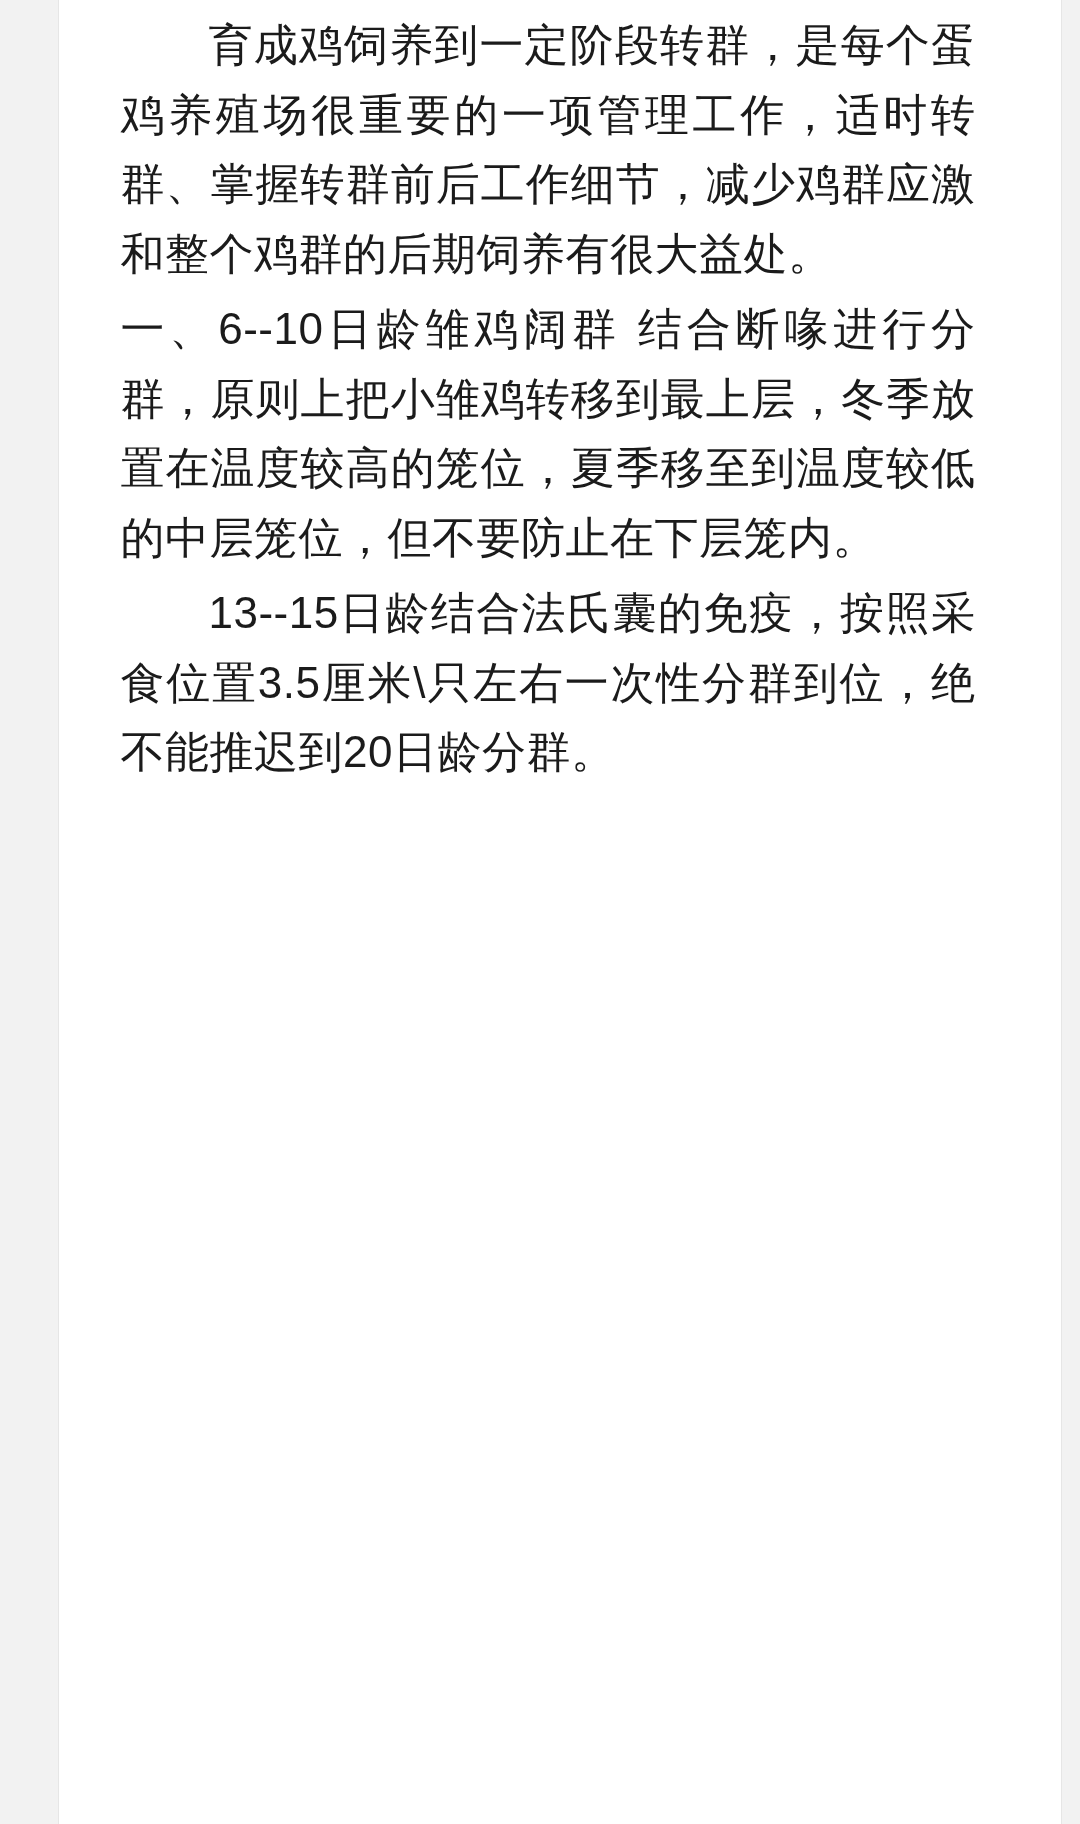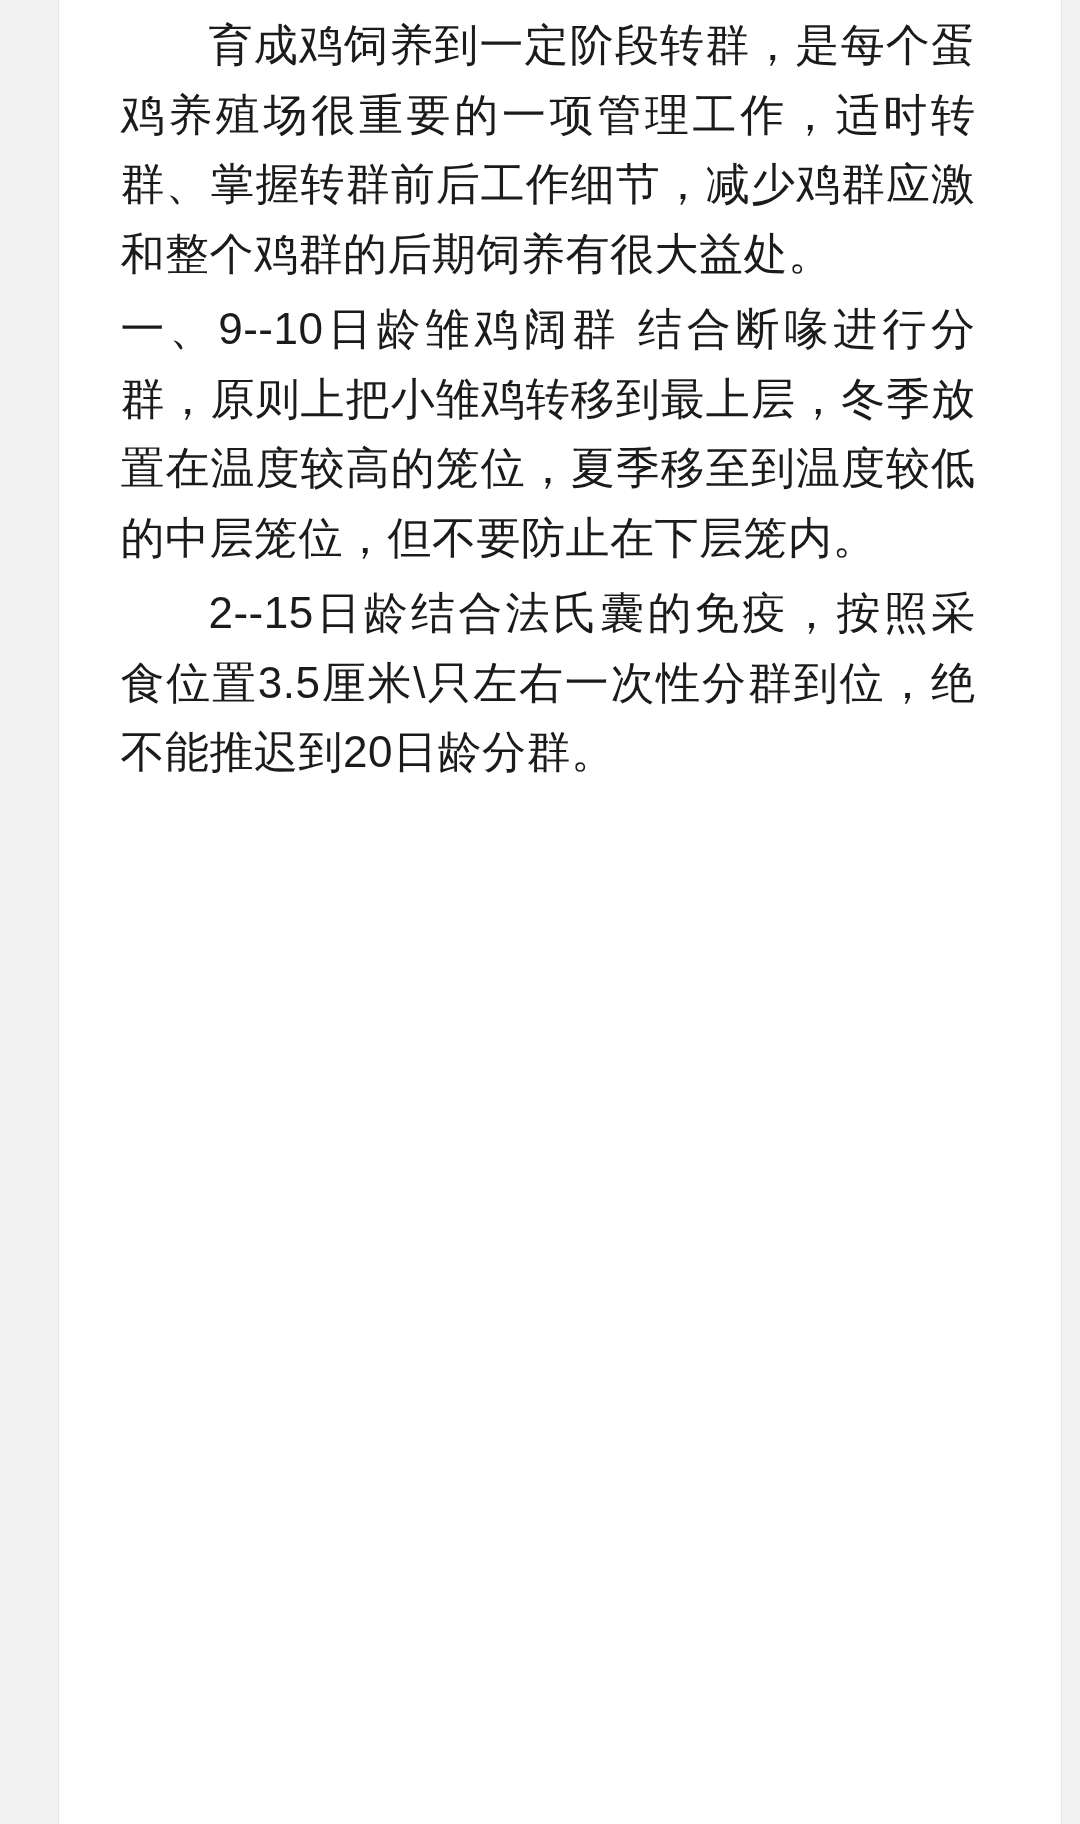--- a/index.html
+++ b/index.html
@@ -64,16 +64,16 @@
 </style>
 </head>
 <body>
 
 <div class="page">
   <div class="gutter-left"></div>
   <div class="gutter-right"></div>
 
   <div class="content">
     <p class="para indent">育成鸡饲养到一定阶段转群，是每个蛋鸡养殖场很重要的一项管理工作，适时转群、掌握转群前后工作细节，减少鸡群应激和整个鸡群的后期饲养有很大益处。</p>
-    <p class="para noindent">一、9--10日龄雏鸡阔群 结合断喙进行分群，原则上把小雏鸡转移到最上层，冬季放置在温度较高的笼位，夏季移至到温度较低的中层笼位，但不要防止在下层笼内。</p>
-    <p class="para indent">2--15日龄结合法氏囊的免疫，按照采食位置3.5厘米\只左右一次性分群到位，绝不能推迟到20日龄分群。</p>
+    <p class="para noindent">一、6--10日龄雏鸡阔群 结合断喙进行分群，原则上把小雏鸡转移到最上层，冬季放置在温度较高的笼位，夏季移至到温度较低的中层笼位，但不要防止在下层笼内。</p>
+    <p class="para indent">13--15日龄结合法氏囊的免疫，按照采食位置3.5厘米\只左右一次性分群到位，绝不能推迟到20日龄分群。</p>
   </div>
 </div>
 
 </body></html>

